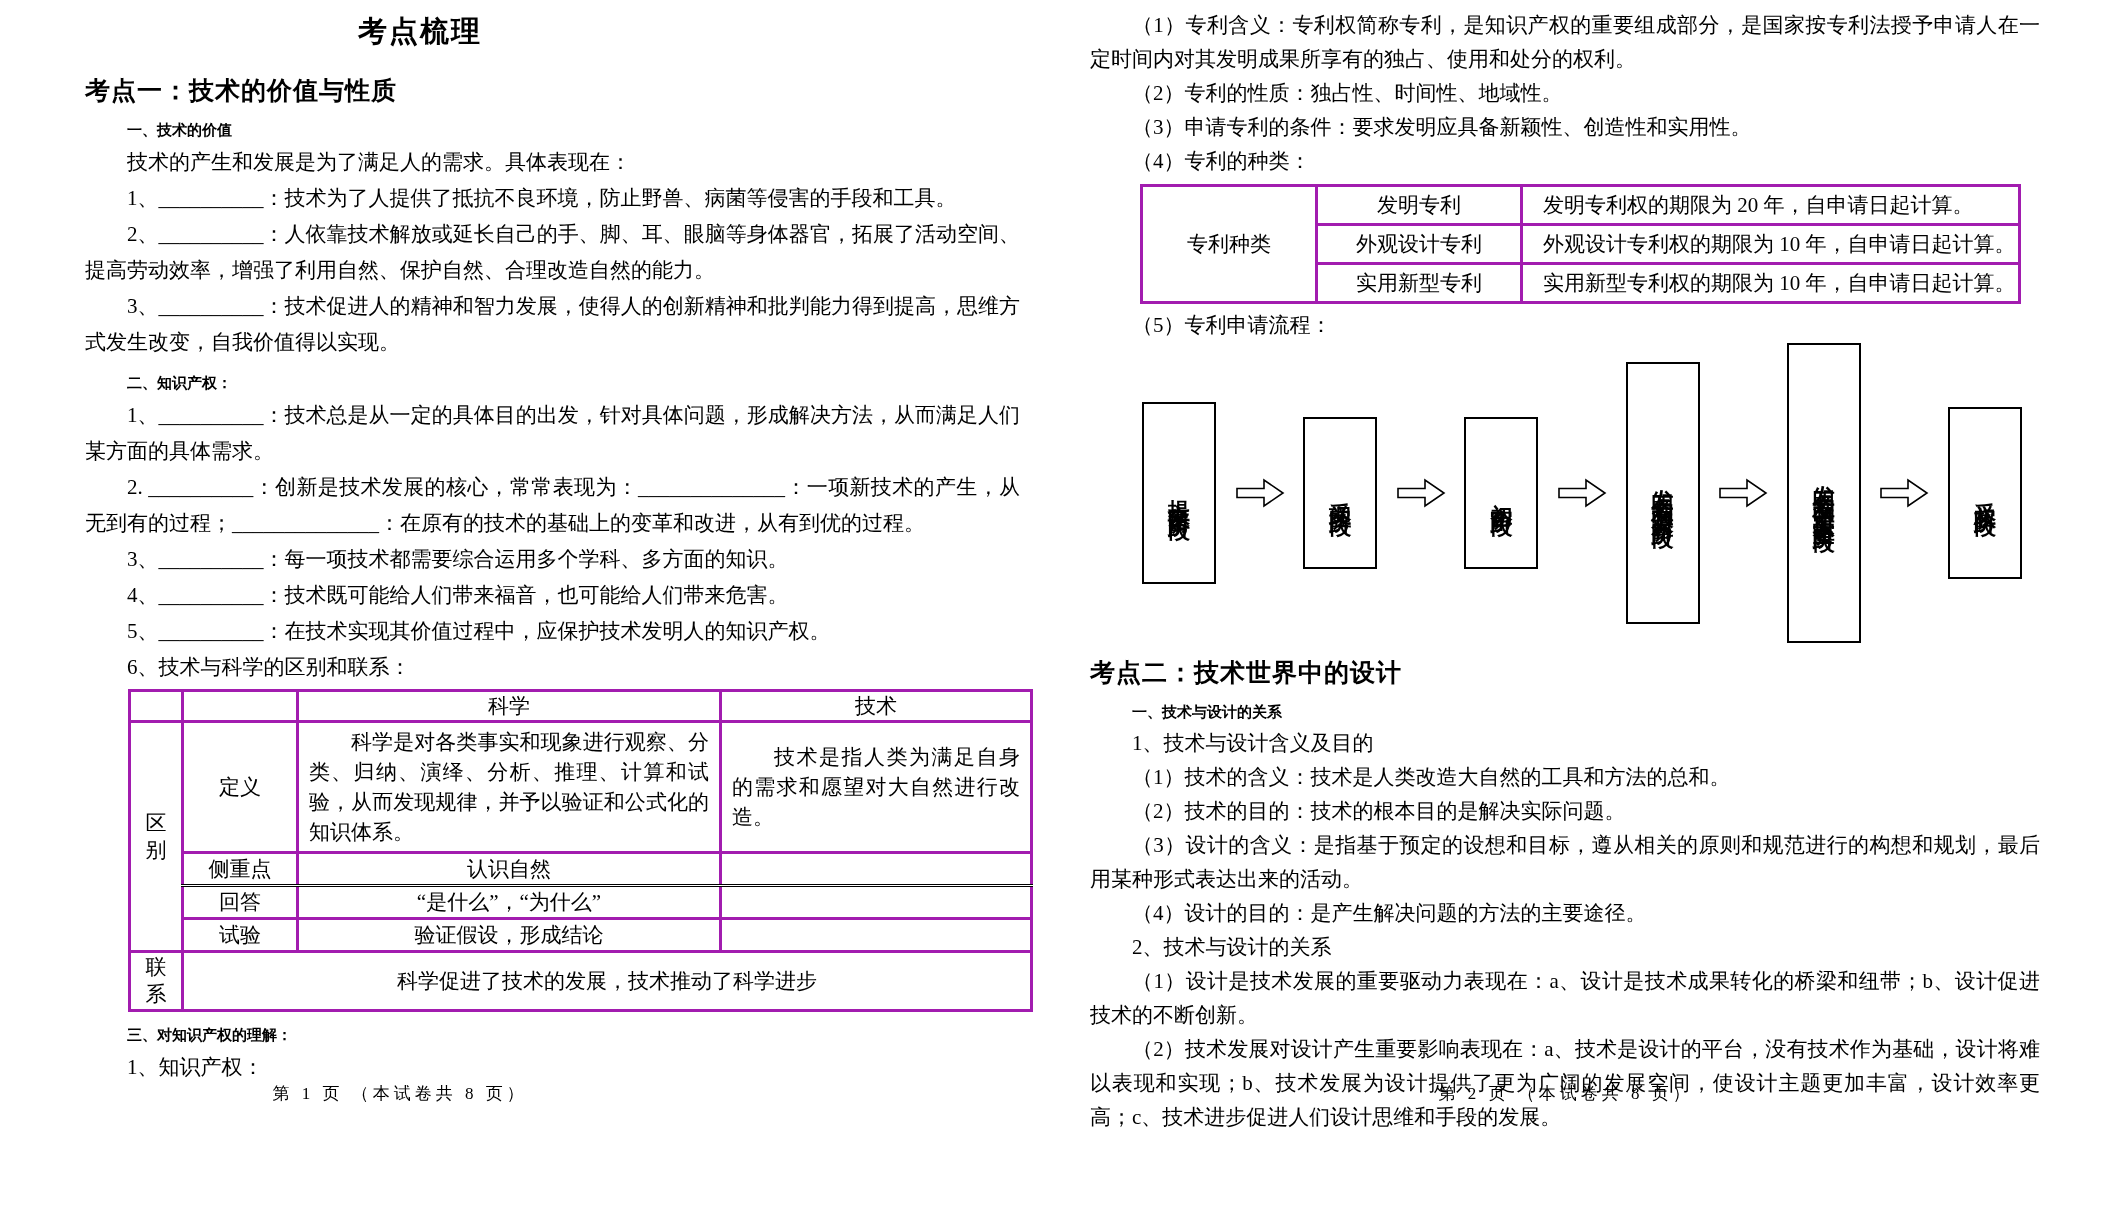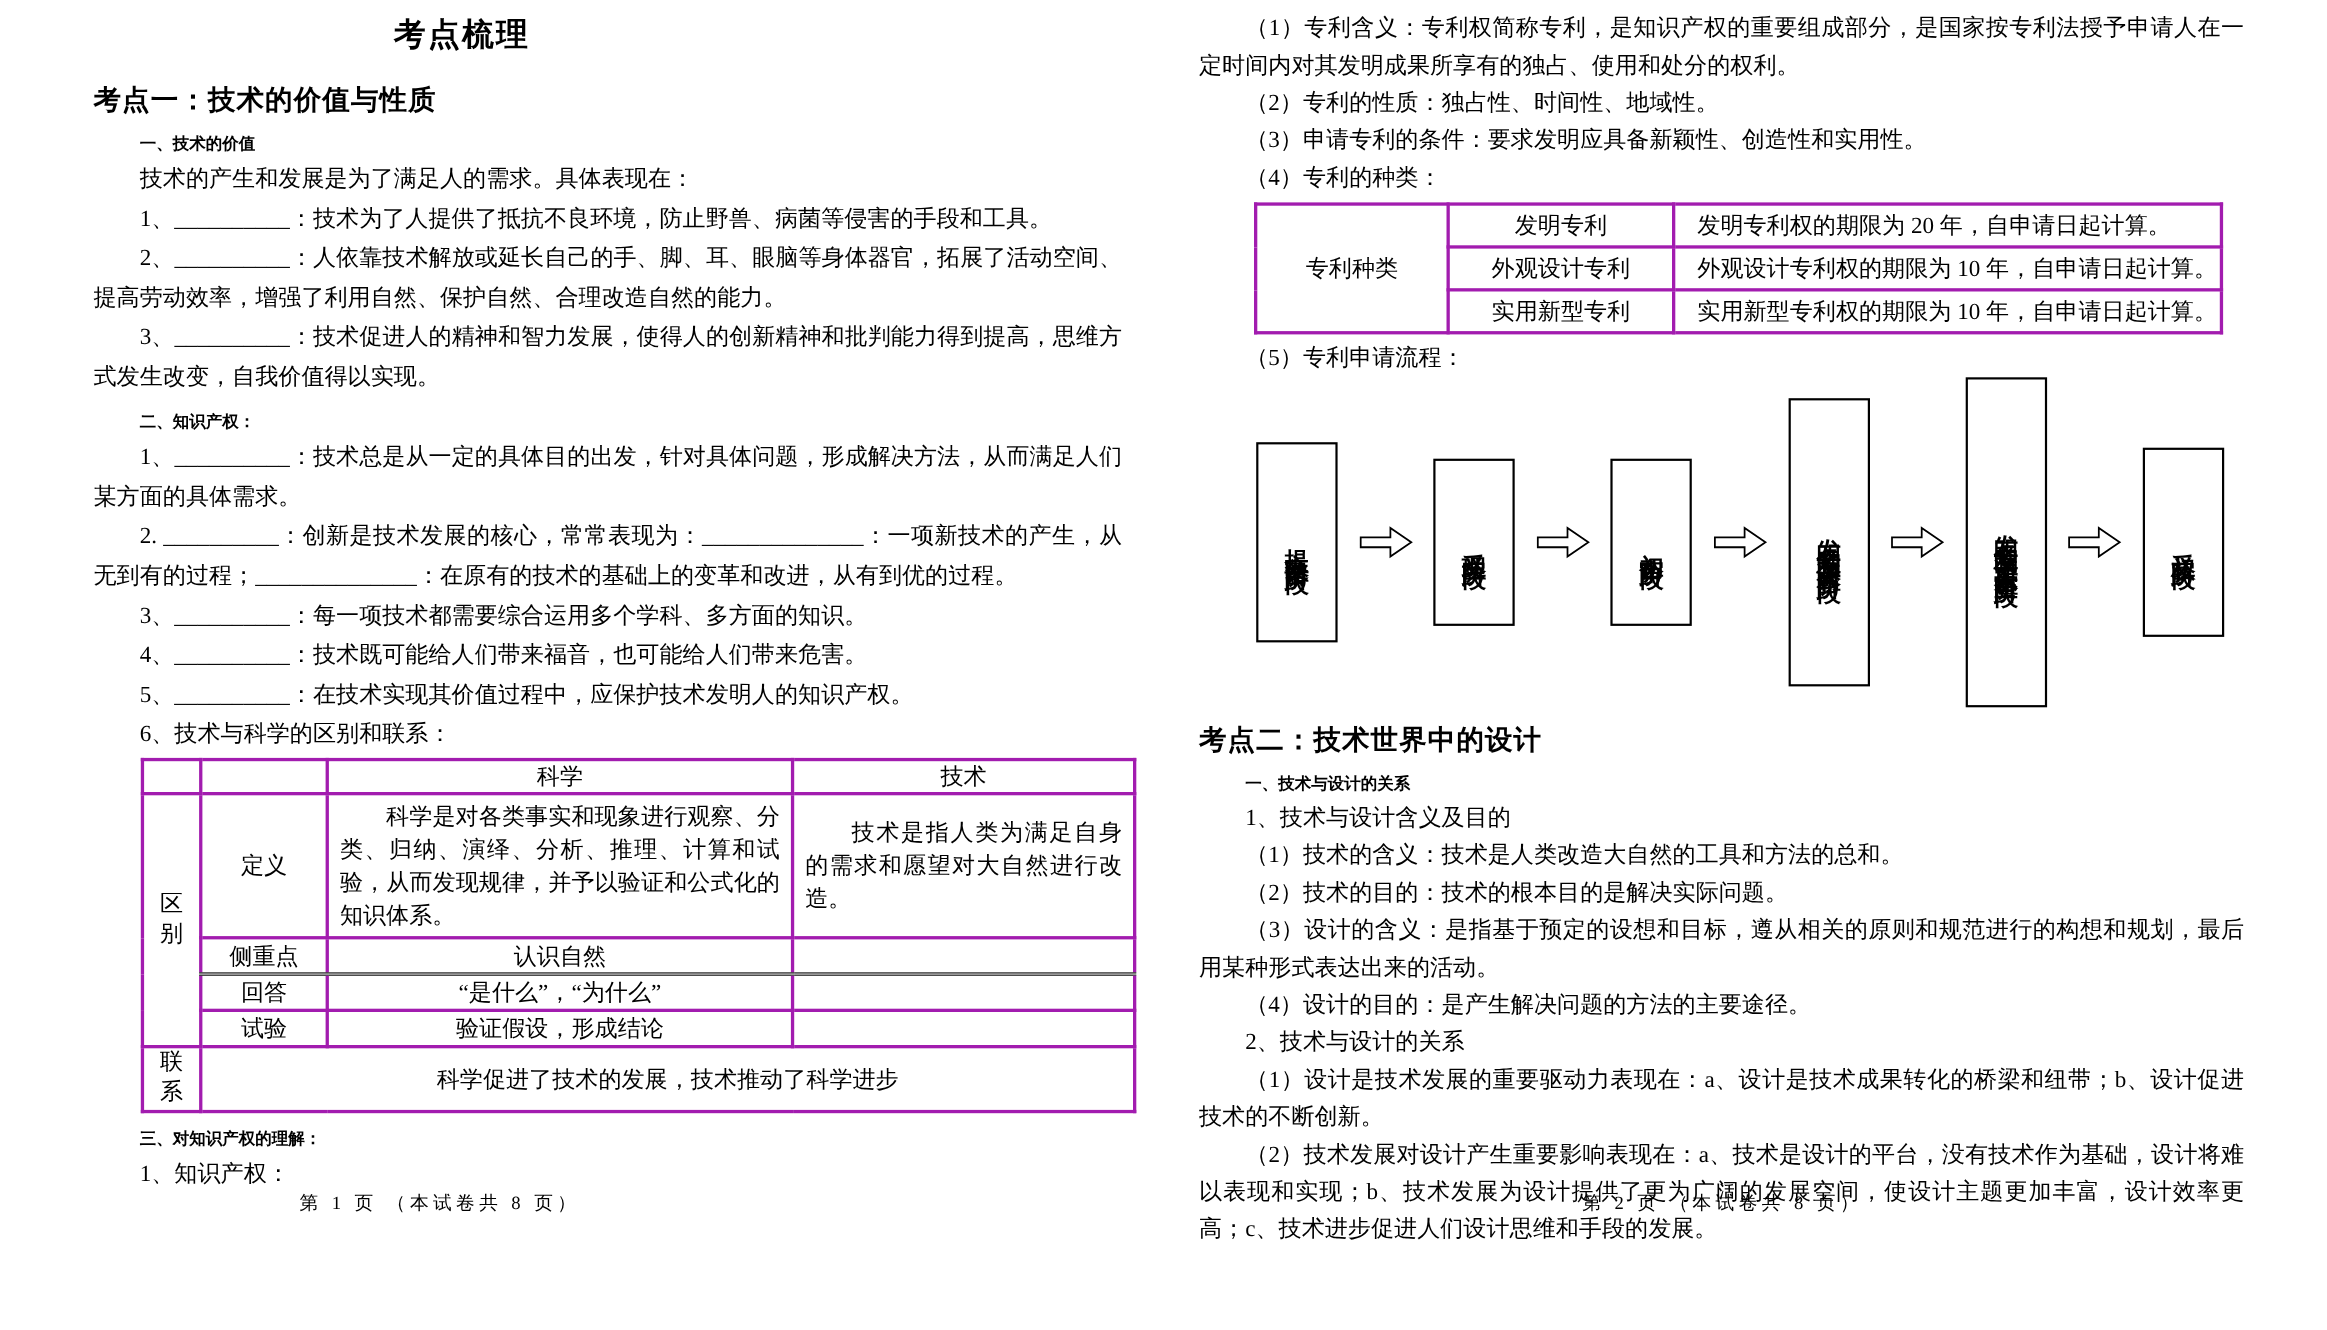--- a/index.html
+++ b/index.html
@@ -20,21 +20,21 @@
   #page2 p.body{line-height:34px;}
 
   table{border-collapse:collapse;table-layout:fixed;}
   td{border:3px solid #a21caf;font-size:21px;vertical-align:middle;}
 
   .cmp-table{width:890px;margin:4px 12px 0 43px;}
   .cmp-table td{text-align:center;padding:0;}
   .cmp-table .hdr{height:30px;}
   .cmp-table .deftxt{text-align:justify;text-indent:42px;line-height:30px;
                      padding:4px 10px;height:118px;vertical-align:middle;}
-  .cmp-table .rowlbl{word-break:break-all;line-height:27px;padding:0 13px;font-family:Liberation Mono, monospace;}
+  .cmp-table .rowlbl{word-break:break-all;line-height:27px;padding:0 13px;}
   .cmp-table .shortrow td{height:30px;}
   .cmp-table .dbl{border-top:3px double #000;}
   .cmp-table .linkrow td{height:56px;}
 
   .pat-table{width:845px;margin:6px 0 0 50px;border:2px solid #000;}
   .pat-table td{height:34px;text-align:center;}
   .pat-table .desc{text-align:left;padding:0 0 0 20px;}
 
   .flow{width:880px;height:302px;margin:0 0 0 52px;display:flex;
         align-items:center;justify-content:space-between;}

